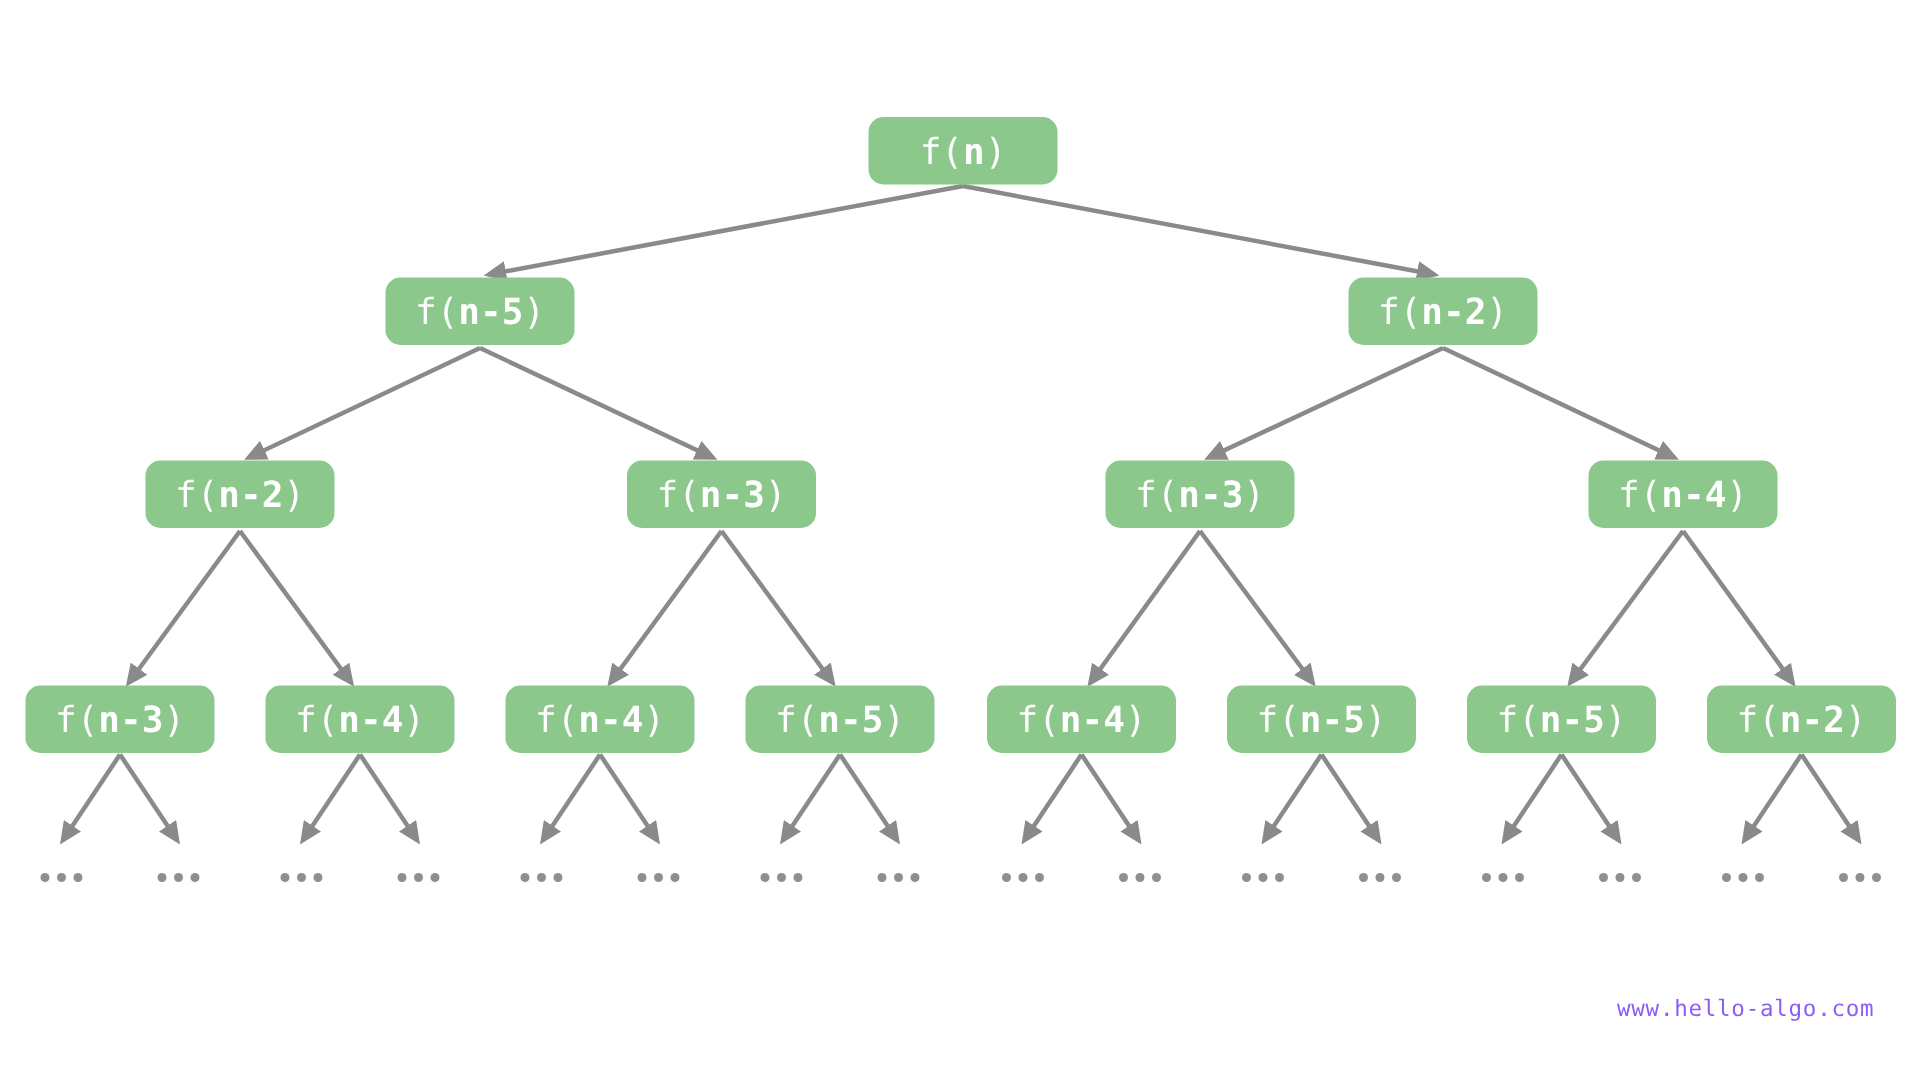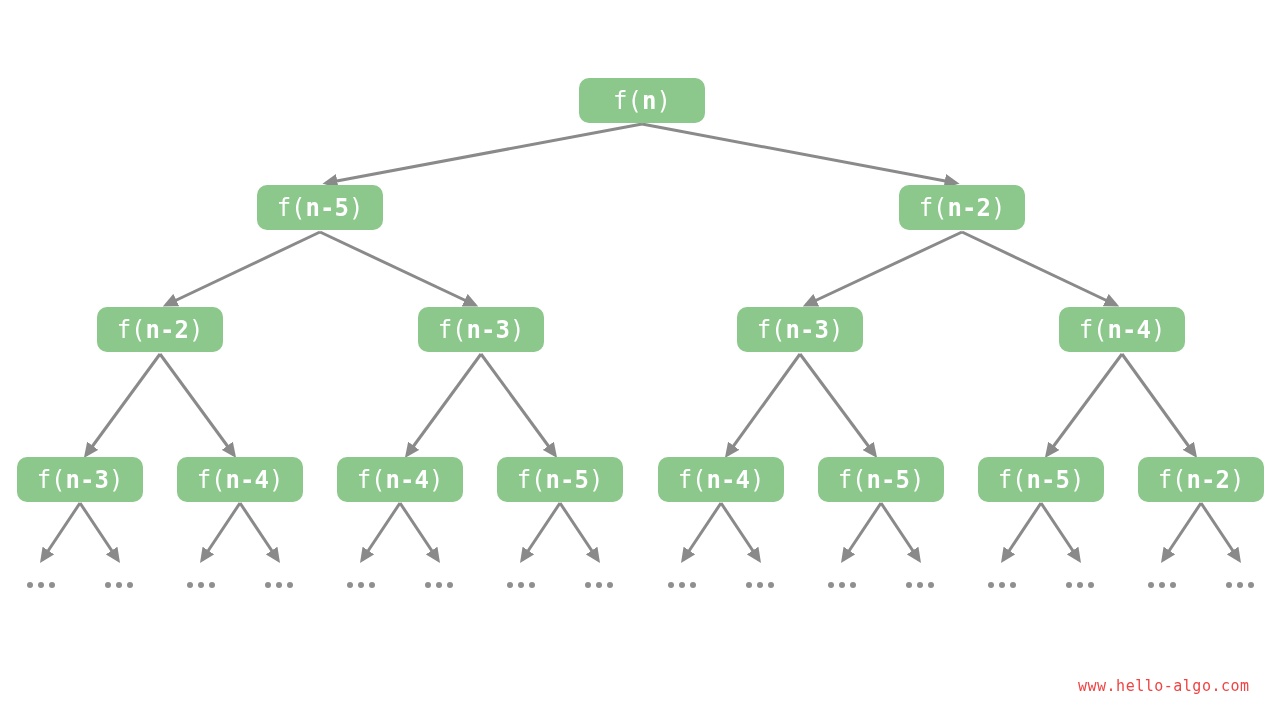--- a/index.html
+++ b/index.html
@@ -17,22 +17,22 @@
   .node b { font-weight:bold; }
   .node span { font-weight:normal; }
   .dots {
     position:absolute; width:28px; height:6px; top:582px;
     display:flex; justify-content:space-between; align-items:center;
   }
   .dots i {
     display:block; width:6px; height:6px; border-radius:50%; background:#8f8f8f;
   }
   .watermark {
-    position:absolute; left:1078px; top:677px;
-    font-size:15px; color:#ef4444; letter-spacing:0.5px; white-space:nowrap;
+    position:absolute; left:1078px; top:663px;
+    font-size:15px; color:#8b5cf6; letter-spacing:0.5px; white-space:nowrap;
   }
 </style>
 </head>
 <body>
 
 <div class="canvas">
 
   <svg class="edges" viewBox="0 0 1280 720" xmlns="http://www.w3.org/2000/svg">
     <defs>
       <marker id="ah" markerWidth="5" markerHeight="4.6" refX="3.8" refY="2.3" orient="auto">

